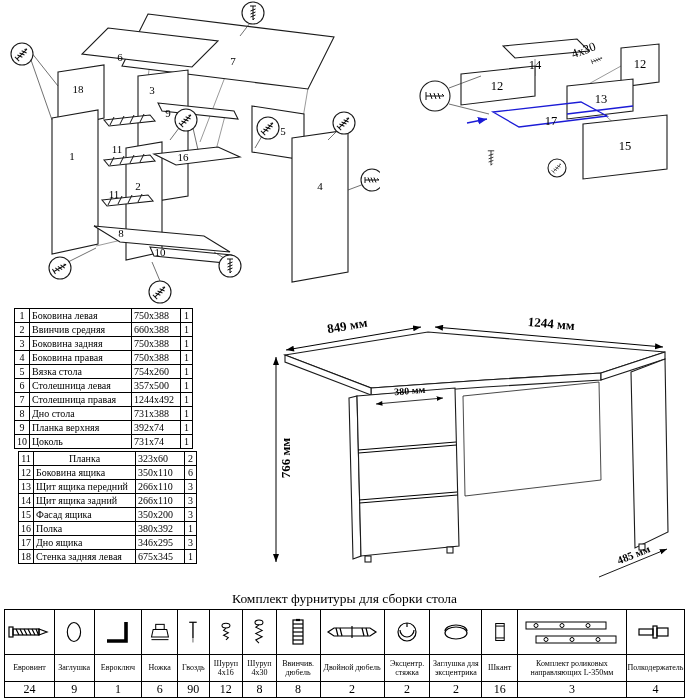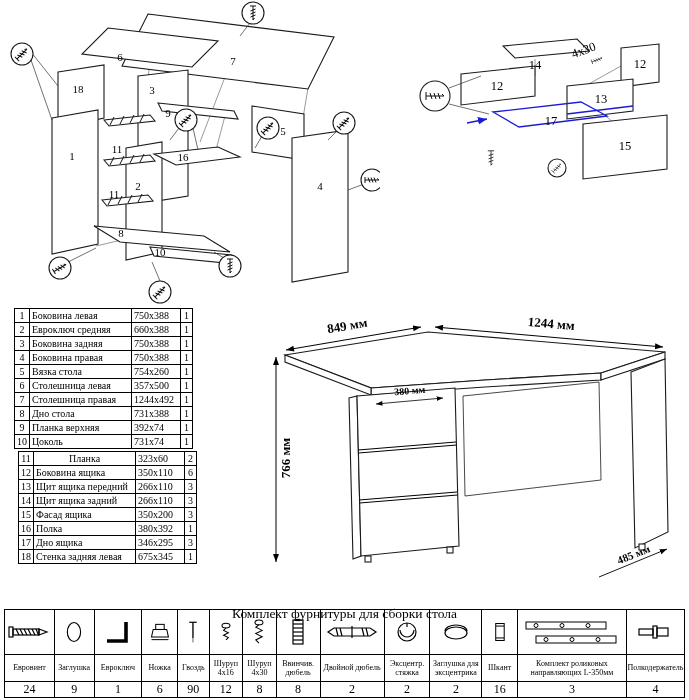--- a/index.html
+++ b/index.html
@@ -22,21 +22,21 @@
   .dimtxt-sm{font-size:10px;}
   .parts-wrap{position:absolute;left:14px;top:308px;}
   .parts-table{border-collapse:collapse;font:10px/1.2 "Liberation Serif",serif;}
   .parts-table td{border:1px solid #000;padding:0 2px;height:13px;white-space:nowrap;}
   .parts-table td.col-num{text-align:center;padding:0 1px;min-width:12px;}
   .parts-table td.col-name{min-width:97px;margin-top:32px;}
   .parts-table td.col-size{text-align:left;min-width:44px;}
   .parts-table td.col-qty{text-align:center;padding:0 1px;min-width:9px;}
   .parts-table.block2{margin-top:2px;margin-left:4px;}
   .parts-table td.centered{text-align:center;}
-  .hw-title{position:absolute;top:606px;left:0;width:689px;text-align:center;
+  .hw-title{position:absolute;top:591px;left:0;width:689px;text-align:center;
             font:13.5px "Liberation Serif",serif;}
   .hw-table{position:absolute;left:4px;top:609px;width:681px;border-collapse:collapse;table-layout:fixed;}
   .hw-table td{border:1px solid #000;padding:0;text-align:center;vertical-align:middle;overflow:hidden;}
   .hw-icon{height:44px;}
   .hw-icon svg{margin:0 auto;height:40px;max-width:98%;}
   .hw-name{height:26px;font:8px/1.15 "Liberation Serif",serif;padding:1px;white-space:normal;}
   .hw-qty{height:15px;font:12px "Liberation Serif",serif;}
 </style>
 </head>
 <body>
@@ -211,21 +211,21 @@
     <table class="parts-table block1">
       <tbody>
           <tr>
             <td class="col-num">1</td>
             <td class="col-name">Боковина левая</td>
             <td class="col-size">750x388</td>
             <td class="col-qty">1</td>
           </tr>
           <tr>
             <td class="col-num">2</td>
-            <td class="col-name">Евроключ средняя</td>
+            <td class="col-name">Ввинчив средняя</td>
             <td class="col-size">660x388</td>
             <td class="col-qty">1</td>
           </tr>
           <tr>
             <td class="col-num">3</td>
             <td class="col-name">Боковина задняя</td>
             <td class="col-size">750x388</td>
             <td class="col-qty">1</td>
           </tr>
           <tr>

